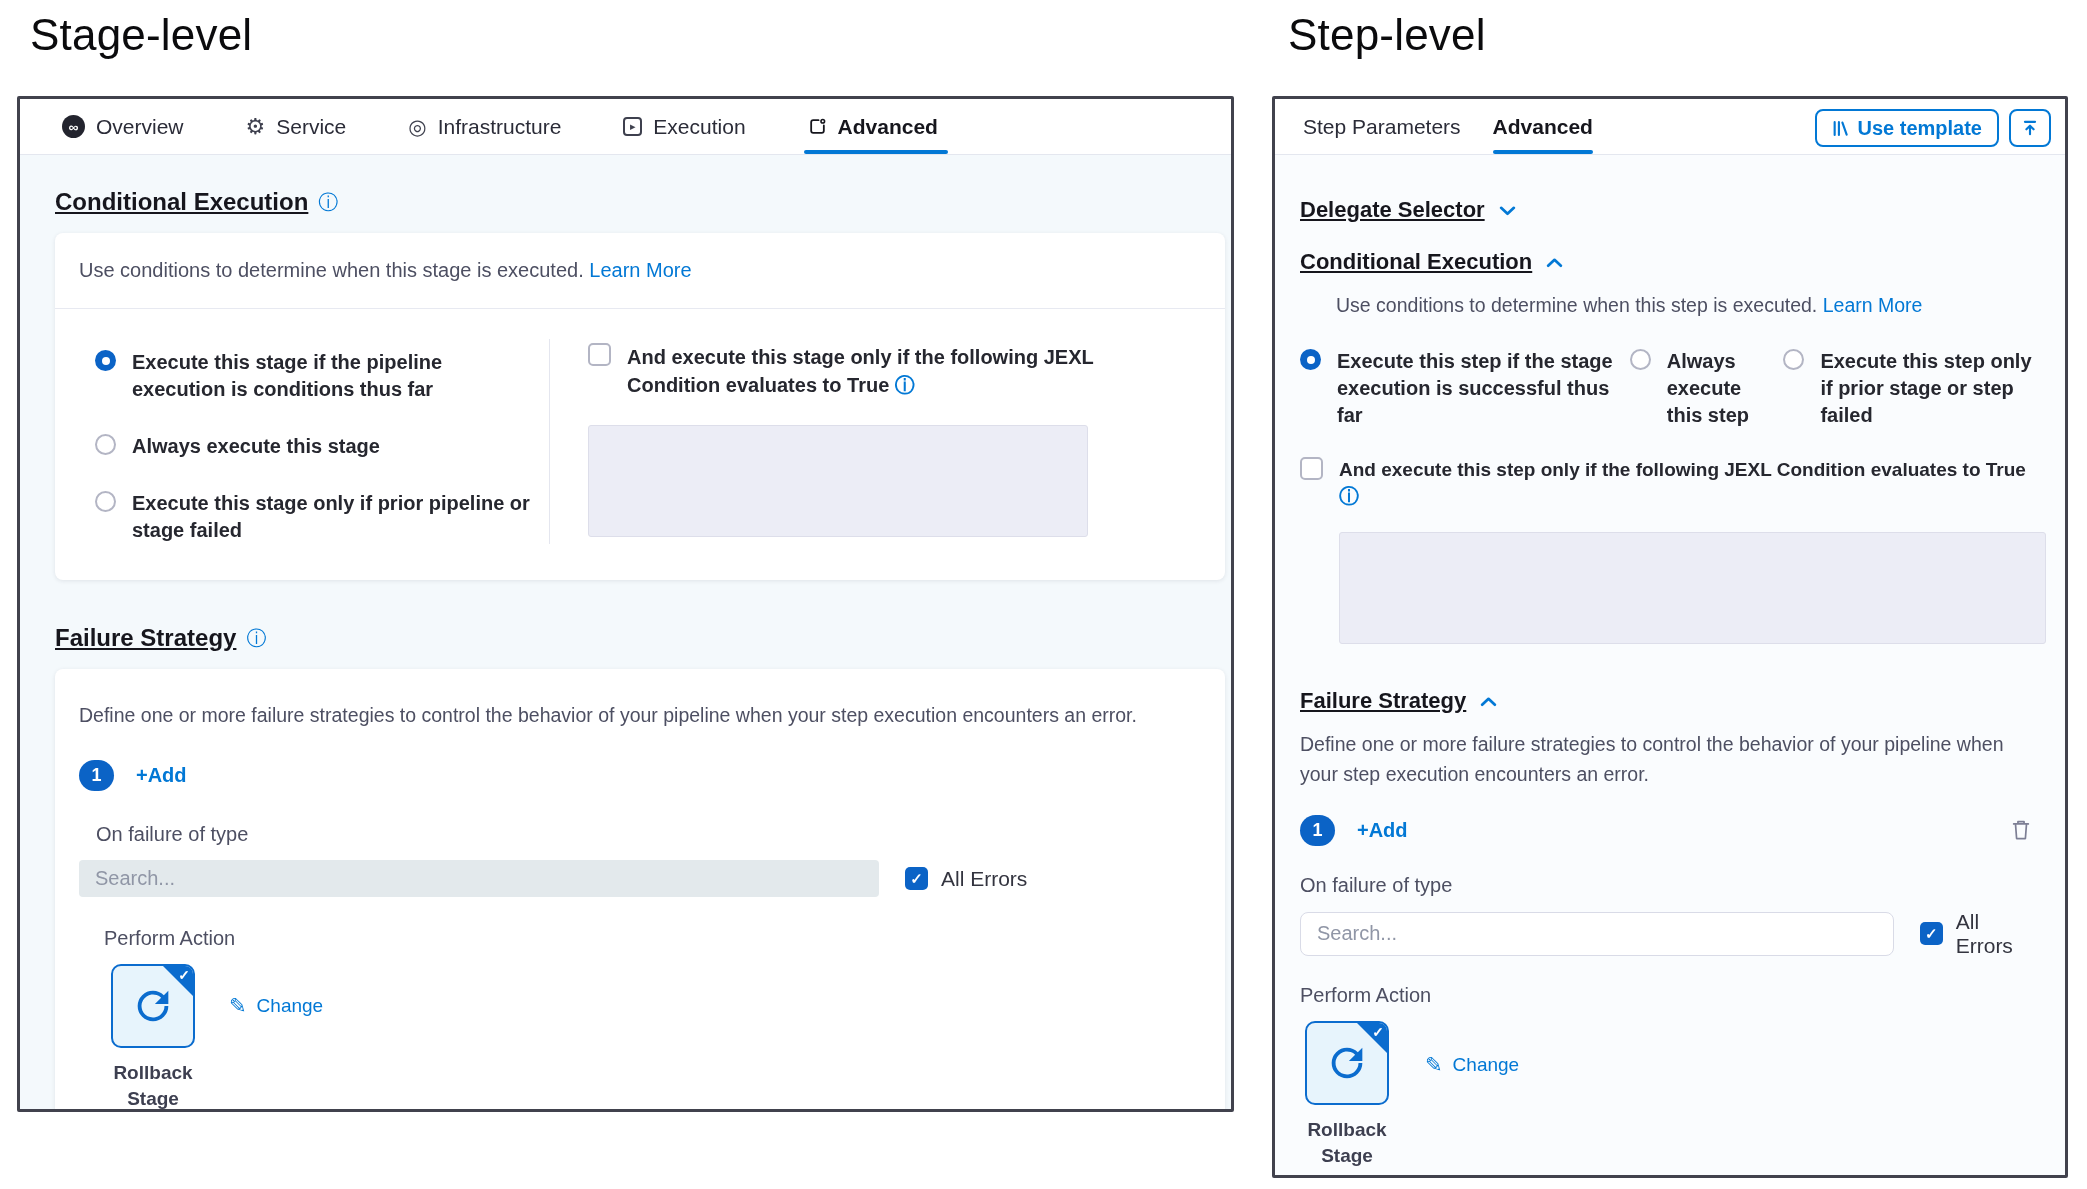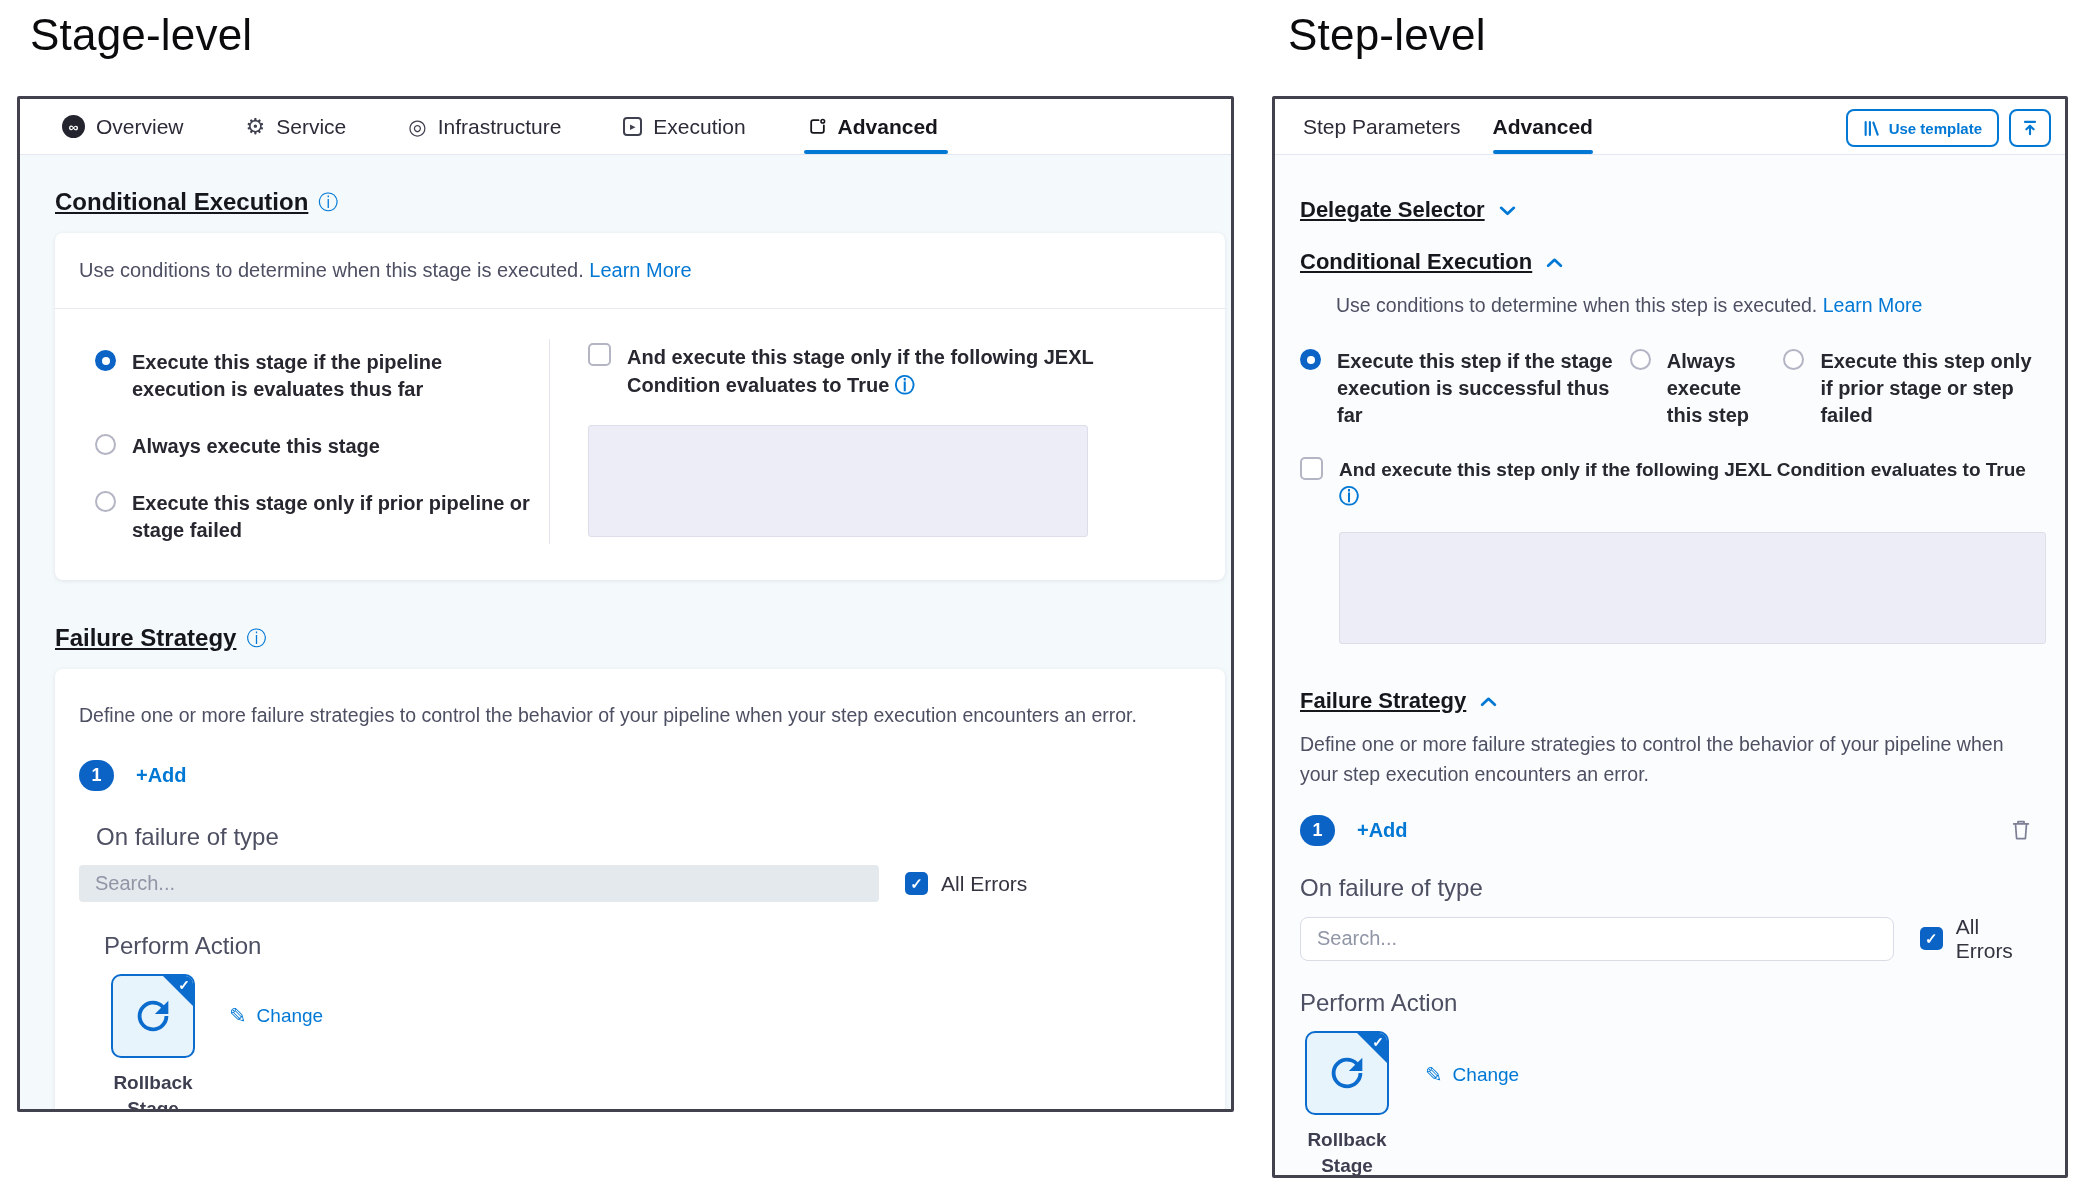--- a/index.html
+++ b/index.html
@@ -30,21 +30,21 @@
   .overview-icon { width:23px; height:23px; border-radius:50%; background:#23242e; color:#fff;
     font-size:14px; font-weight:700; line-height:1; }
   .gear-icon { font-size:22px; color:#3e404e; line-height:1; }
   .infra-icon { font-size:21px; color:#3e404e; line-height:1; }
   .exec-icon { width:19px; height:19px; border:2px solid #3e404e; border-radius:4px;
     font-size:11px; color:#3e404e; line-height:1; }
 
   
   .tab-actions { position:absolute; right:14px; top:10px; display:flex; gap:10px; align-items:center; }
   .use-template-btn { display:flex; align-items:center; gap:9px; border:2px solid #0278d5;
-    color:#0278d5; font-size:15px; font-weight:700; border-radius:8px; padding:6px 15px;
+    color:#0278d5; font-size:20px; font-weight:700; border-radius:8px; padding:6px 15px;
     background:#fff; cursor:pointer; height:38px; }
   .icon-btn { width:42px; height:38px; border:2px solid #0278d5; border-radius:8px;
     background:#fff; display:flex; align-items:center; justify-content:center; cursor:pointer; }
 
   
   .content { height:calc(100% - 56px); overflow:hidden; }
   .stage-content { background:#f4f9fc; padding:33px 4px 0 35px; }
   .step-content  { background:#fafcfe; padding:26px 26px 0 25px; }
 
   .section-heading-row { display:flex; align-items:center; gap:10px; }
@@ -81,21 +81,21 @@
   .jexl-label { font-size:20px; font-weight:600; color:#26272f; line-height:1.4; max-width:560px; }
   .jexl-box { margin-top:26px; width:500px; height:112px; background:#ecedf6;
     border:1px solid #dddeea; border-radius:3px; resize:none; font-family:inherit; font-size:18px; padding:8px; }
 
   .fs-desc { font-size:19.5px; color:#4d4f62; line-height:1.5; }
   .add-row { display:flex; align-items:center; gap:22px; }
   .count-pill { min-width:35px; height:31px; border-radius:16px; background:#0b63c6; color:#fff;
     font-size:18px; font-weight:700; display:flex; align-items:center; justify-content:center;
     padding:0 6px; cursor:pointer; }
   .add-link { color:#0278d5; font-size:20px; font-weight:700; cursor:pointer; }
-  .field-label { font-size:24px; color:#4d4f62; }
+  .field-label { font-size:20px; color:#4d4f62; }
   .search-row { display:flex; align-items:center; gap:26px; }
   .search-input { border:none; background:#e3e9ec; border-radius:4px; height:37px; width:800px;
     font-size:20px; padding:0 16px; color:#a21caf; font-family:inherit; }
   .search-input::placeholder { color:#9096a6; }
   .all-errors { display:flex; align-items:center; gap:13px; cursor:pointer; }
   .all-errors-label { font-size:21px; color:#33343f; }
 
   .action-card { width:84px; height:84px; background:#e7f4fc; border:2.5px solid #0b6cce;
     border-radius:10px; position:relative; overflow:hidden; display:flex; align-items:center;
     justify-content:center; cursor:pointer; }
@@ -167,21 +167,21 @@
       <div class="card">
         <div class="card-desc">
           <span class="desc-text">Use conditions to determine when this stage is executed.</span>
           <span class="link">Learn More</span>
         </div>
         <div class="hdivider"></div>
         <div class="cond-columns">
           <div class="radio-col">
             <div class="radio-row">
               <span class="radio selected"></span>
-              <span class="radio-label" style="max-width:400px;">Execute this stage if the pipeline execution is evaluates thus far</span>
+              <span class="radio-label" style="max-width:400px;">Execute this stage if the pipeline execution is conditions thus far</span>
             </div>
             <div class="radio-row">
               <span class="radio"></span>
               <span class="radio-label">Always execute this stage</span>
             </div>
             <div class="radio-row">
               <span class="radio"></span>
               <span class="radio-label">Execute this stage only if prior pipeline or stage failed</span>
             </div>
           </div>

